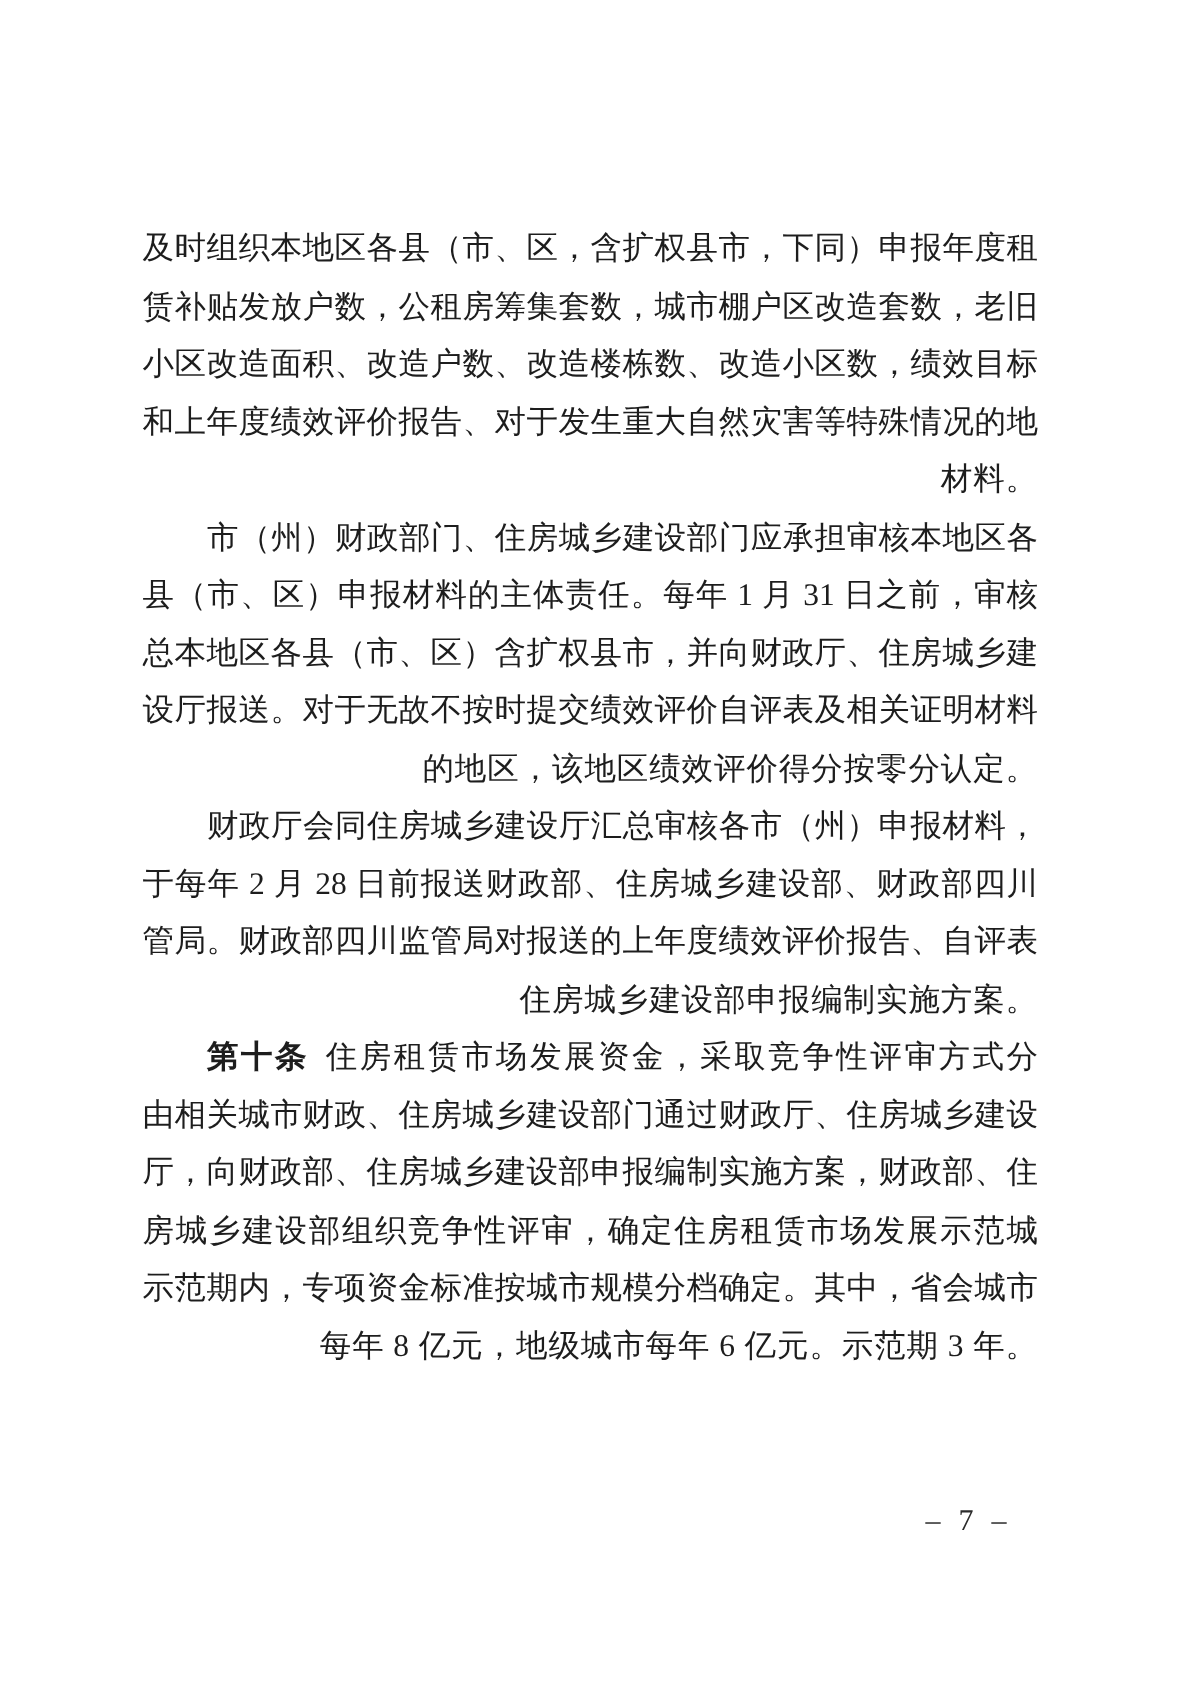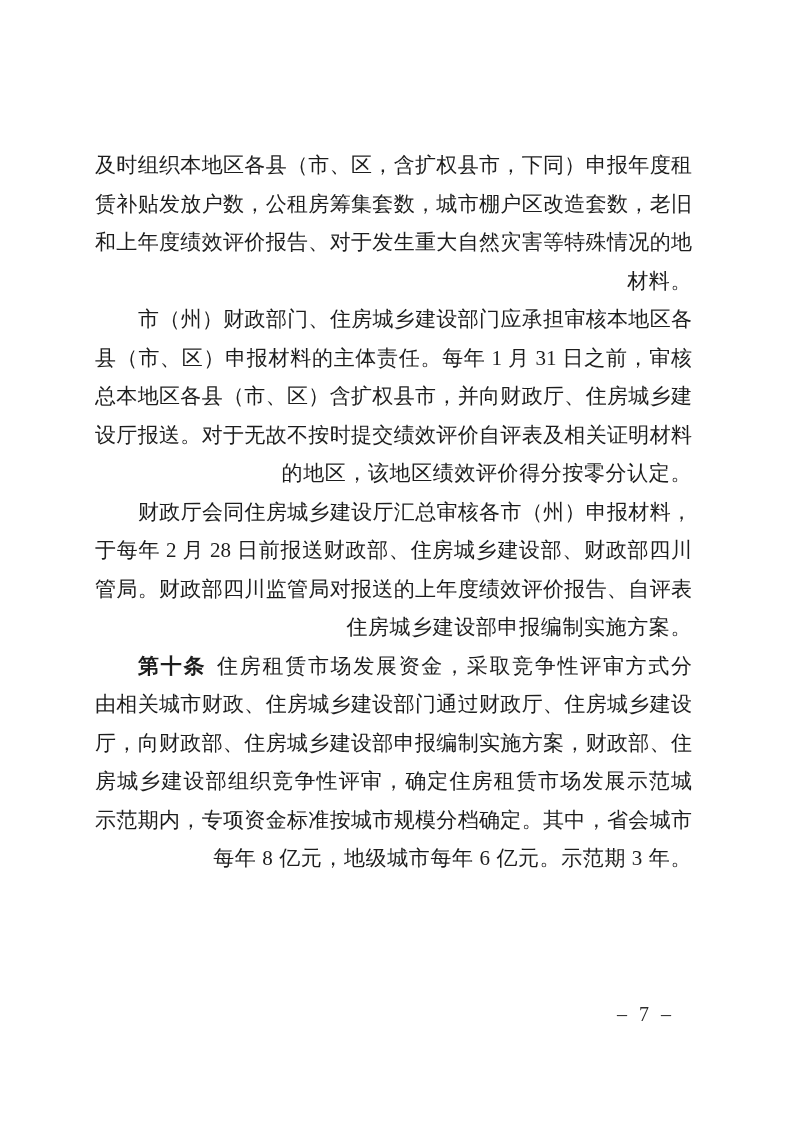--- a/index.html
+++ b/index.html
@@ -56,20 +56,21 @@
 </style>
 </head>
 <body>
 
 <div class="page">
   <main class="content">
 
     <section class="paragraph">
       <div class="line full">及时组织本地区各县（市、区，含扩权县市，下同）申报年度租</div>
       <div class="line full">赁补贴发放户数，公租房筹集套数，城市棚户区改造套数，老旧</div>
+      <div class="line full">小区改造面积、改造户数、改造楼栋数、改造小区数，绩效目标</div>
       <div class="line full">和上年度绩效评价报告、对于发生重大自然灾害等特殊情况的地区</div>
       <div class="line end">材料。</div>
     </section>
 
     <section class="paragraph">
       <div class="line first full">市（州）财政部门、住房城乡建设部门应承担审核本地区各</div>
       <div class="line full">县（市、区）申报材料的主体责任。每年 1 月 31 日之前，审核汇</div>
       <div class="line full">总本地区各县（市、区）含扩权县市，并向财政厅、住房城乡建</div>
       <div class="line full">设厅报送。对于无故不按时提交绩效评价自评表及相关证明材料</div>
       <div class="line end">的地区，该地区绩效评价得分按零分认定。</div>

